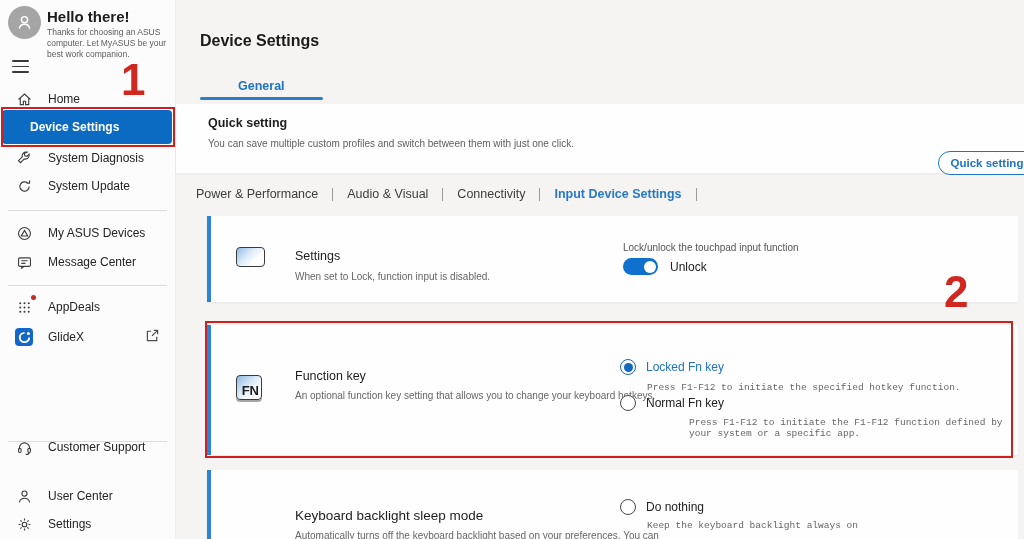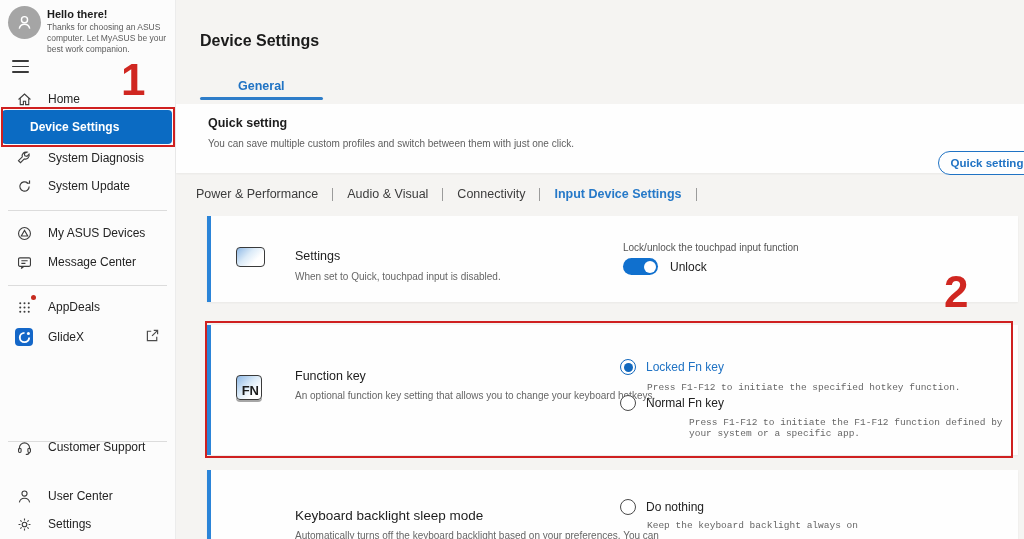--- a/index.html
+++ b/index.html
@@ -4,21 +4,21 @@
 <style>
   html,body{margin:0;padding:0;background:#e9e9e9;font-family:"Liberation Sans",sans-serif;}
   .screen{position:relative;width:1024px;height:539px;background:#f5f4f2;overflow:hidden;
           -webkit-font-smoothing:antialiased;}
   
   .sidebar{position:absolute;left:0;top:0;width:175px;height:539px;background:#fcfcfc;
            border-right:1px solid #ececec;}
   .greeting{position:absolute;left:8px;top:6px;width:162px;display:flex;gap:6px;}
   .avatar{width:33px;height:33px;border-radius:50%;background:#a5a5a5;flex:none;
           display:flex;align-items:center;justify-content:center;}
-  .greet-title{font-size:11px;font-weight:700;color:#1c1c1c;margin-top:2px;}
+  .greet-title{font-size:15px;font-weight:700;color:#1c1c1c;margin-top:2px;}
   .greet-msg{font-size:8.5px;color:#5c5c5c;line-height:1.3;margin-top:2px;width:122px;}
   .hamburger{position:absolute;left:12px;top:60px;width:17px;height:13px;cursor:pointer;
              display:flex;flex-direction:column;justify-content:space-between;}
   .hamburger i{display:block;height:1.8px;background:#3a3a3a;border-radius:1px;}
   .nav-item{position:absolute;left:0;width:175px;height:28px;display:flex;align-items:center;
             gap:15px;padding-left:15px;box-sizing:border-box;font-size:12px;color:#242424;cursor:pointer;}
   .nav-item .nicon{width:18px;height:18px;flex:none;color:#3d3d3d;display:flex;align-items:center;justify-content:center;position:relative;}
   .nav-item svg{width:17px;height:17px;}
   .nav-active{position:absolute;left:2px;top:110px;width:170px;height:34px;background:#0b6bc3;
               border-radius:4px;display:flex;align-items:center;gap:15px;padding-left:13px;
@@ -252,21 +252,21 @@
     <span class="sep"></span>
     <span class="subtab">Connectivity</span>
     <span class="sep"></span>
     <span class="subtab active">Input Device Settings</span>
     <span class="sep"></span>
   </div>
 
   <div class="card" style="top:216px;height:86px;">
     <div class="tp-icon" style="top:31px;"></div>
     <div class="card-title" style="top:33px;">Settings</div>
-    <div class="card-desc" style="top:55px;">When set to Quick, touchpad input is disabled.</div>
+    <div class="card-desc" style="top:55px;">When set to Lock, function input is disabled.</div>
     <div class="ctl-label" style="top:26px;">Lock/unlock the touchpad input function</div>
     <div class="toggle-row" style="top:42px;">
       <span class="toggle"></span>
       <span class="toggle-label">Unlock</span>
     </div>
   </div>
 
   <div class="card" style="top:325px;height:130px;">
     <div class="fn-icon" style="top:50px;">
       <span>FN</span>

